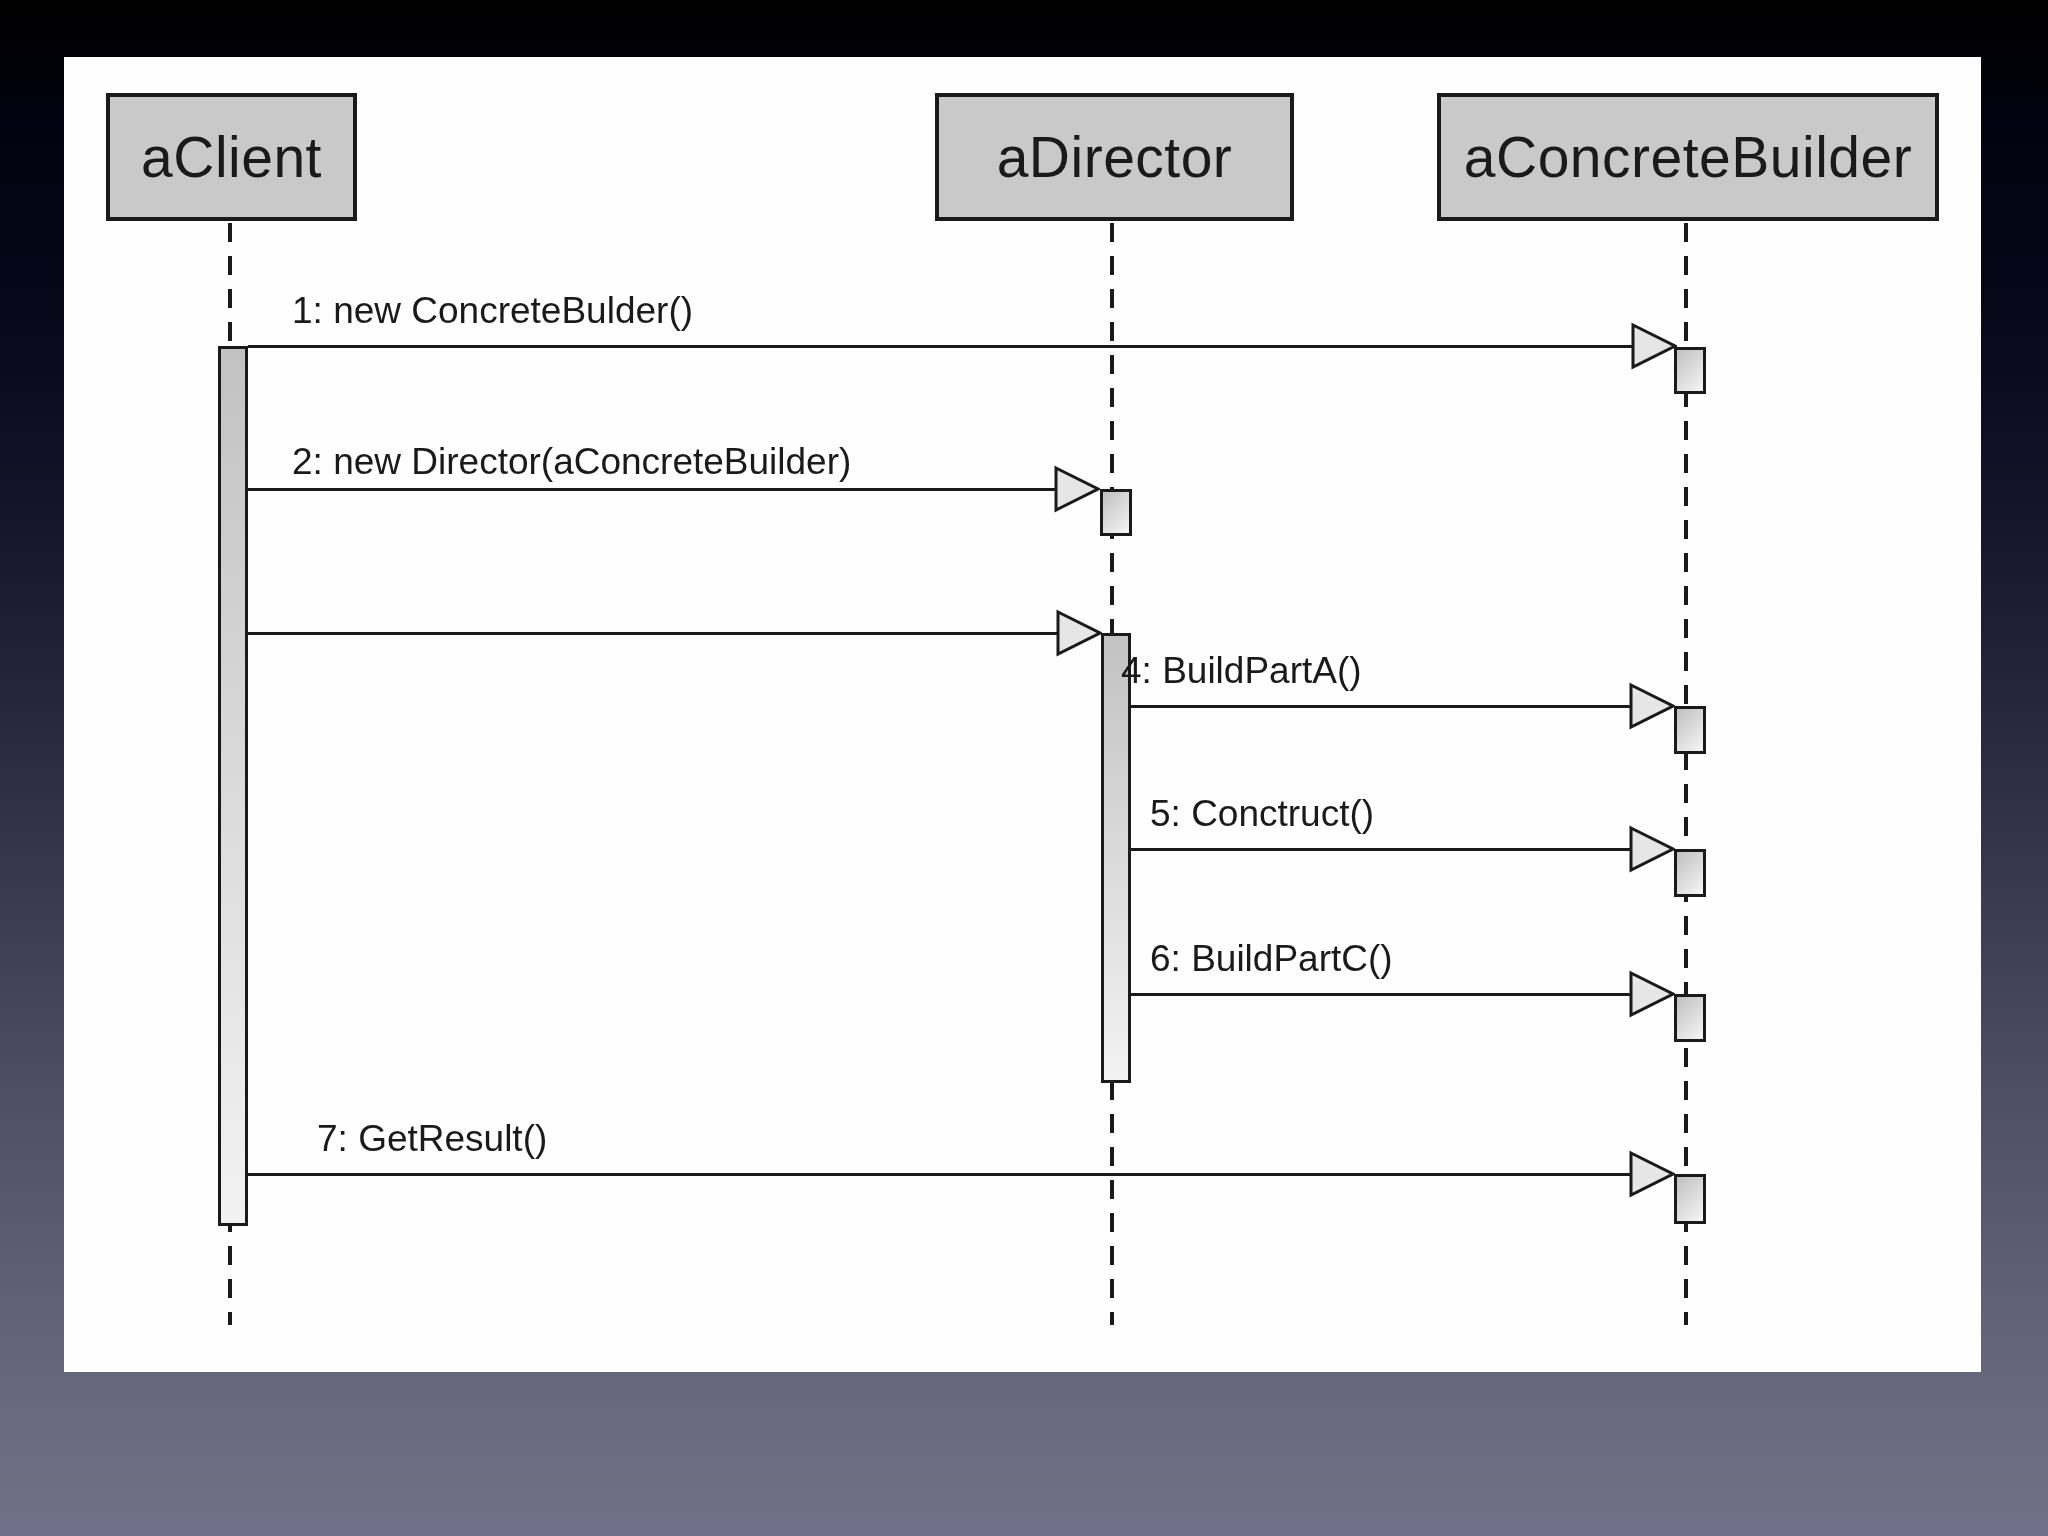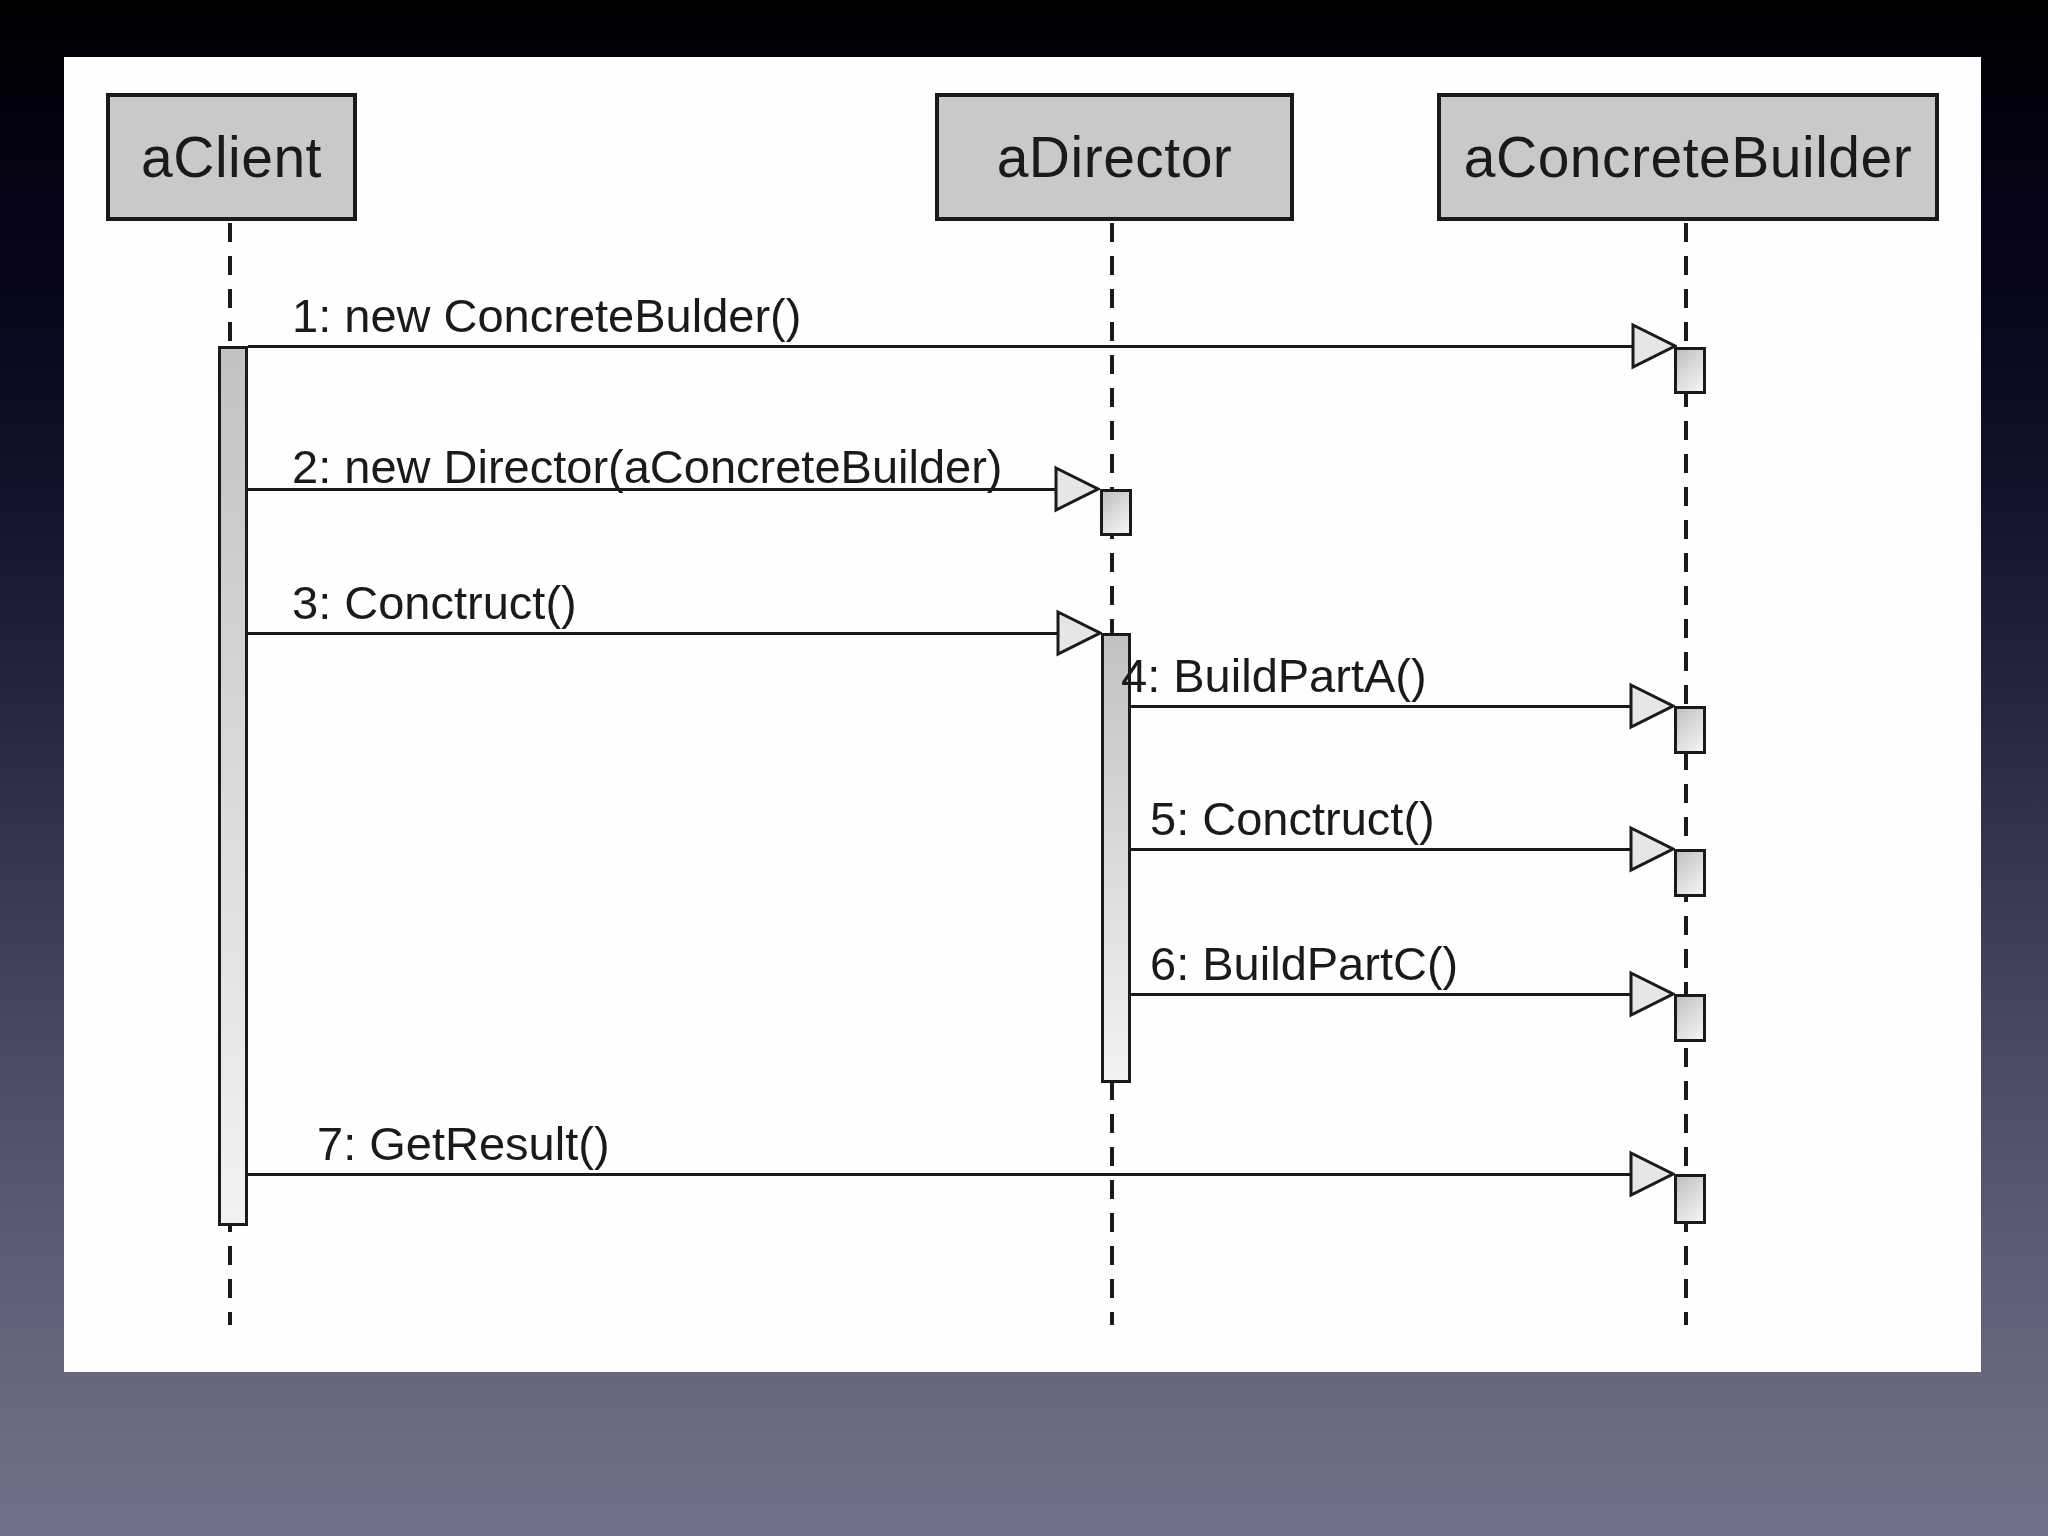--- a/index.html
+++ b/index.html
@@ -41,21 +41,21 @@
     position:absolute;
     background:linear-gradient(135deg,#c0c0c0,#f6f6f6);
     border:3px solid #1a1a1a;
     box-sizing:border-box;
   }
   .msg-line{
     position:absolute;height:3px;background:#1a1a1a;
   }
   .msg-label{
     position:absolute;
-    font-size:47px;line-height:1;color:#1a1a1a;
+    font-size:37px;line-height:1;color:#1a1a1a;
     white-space:nowrap;
   }
   .arrow{position:absolute;width:46px;height:48px;}
 </style>
 </head>
 <body>
 
 <div class="stage">
   <div class="panel">
 
@@ -87,21 +87,20 @@
     <svg class="arrow" style="left:1567px;top:265px;" viewBox="0 0 46 48">
       <polygon points="2,3 44,24 2,45" fill="#e6e6e6" stroke="#1a1a1a" stroke-width="3"></polygon>
     </svg>
 
     <div class="msg-label" style="left:228px;top:386px;">2: new Director(aConcreteBuilder)</div>
     <div class="msg-line" style="left:184px;top:431px;width:808px;"></div>
     <svg class="arrow" style="left:990px;top:408px;" viewBox="0 0 46 48">
       <polygon points="2,3 44,24 2,45" fill="#e6e6e6" stroke="#1a1a1a" stroke-width="3"></polygon>
     </svg>
 
-    <div class="msg-label" style="left:228px;top:522px;">3: Conctruct()</div>
     <div class="msg-line" style="left:184px;top:575px;width:810px;"></div>
     <svg class="arrow" style="left:992px;top:552px;" viewBox="0 0 46 48">
       <polygon points="2,3 44,24 2,45" fill="#e6e6e6" stroke="#1a1a1a" stroke-width="3"></polygon>
     </svg>
 
     <div class="msg-label" style="left:1057px;top:595px;">4: BuildPartA()</div>
     <div class="msg-line" style="left:1067px;top:648px;width:500px;"></div>
     <svg class="arrow" style="left:1565px;top:625px;" viewBox="0 0 46 48">
       <polygon points="2,3 44,24 2,45" fill="#e6e6e6" stroke="#1a1a1a" stroke-width="3"></polygon>
     </svg>

